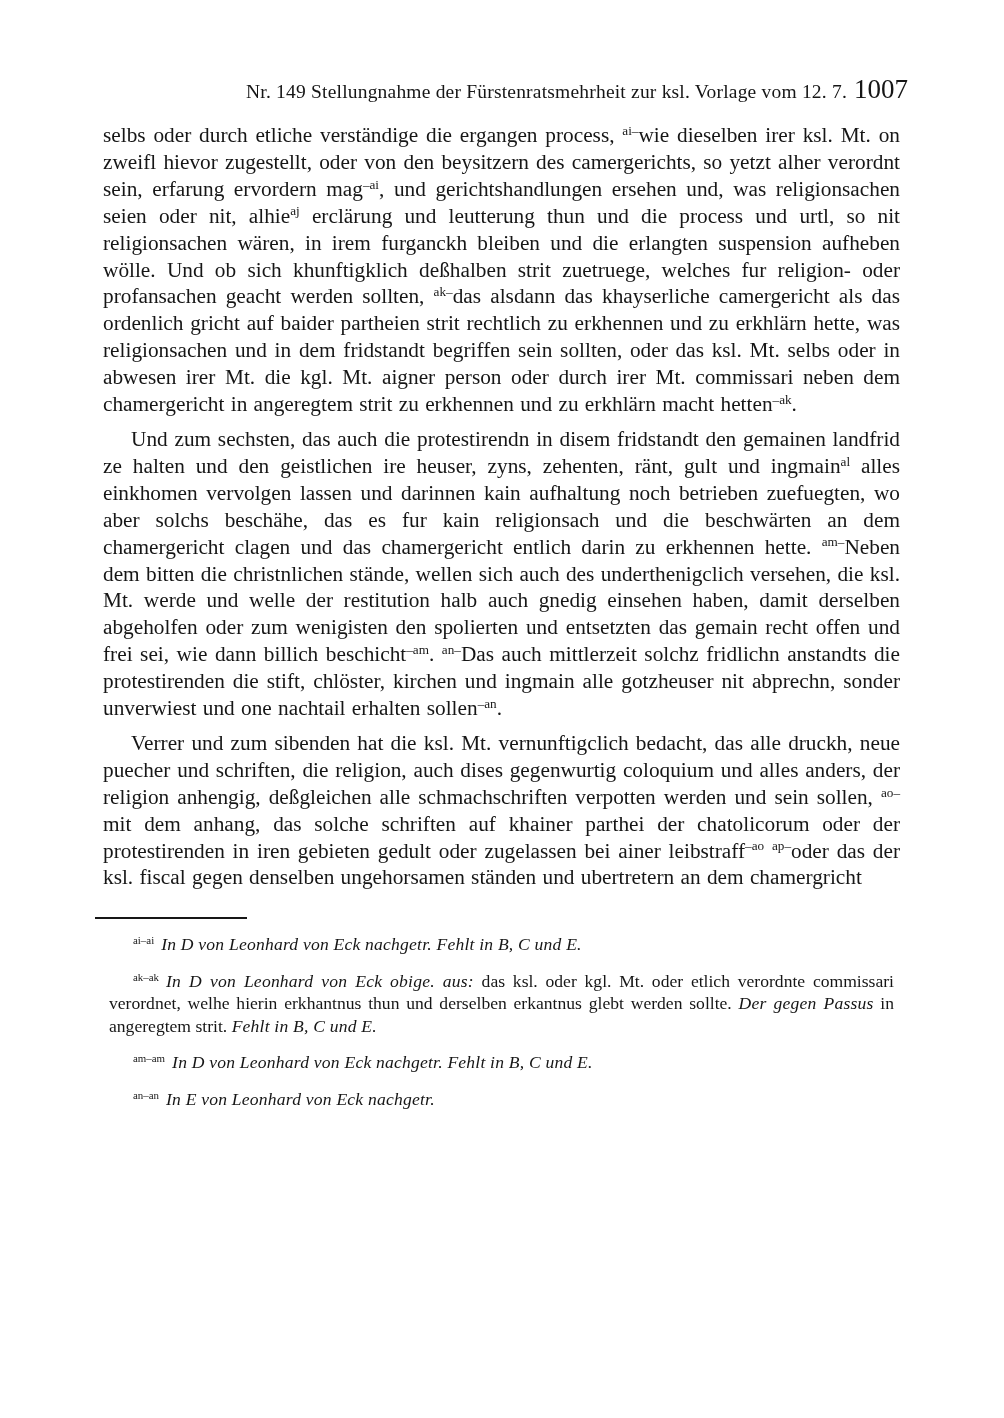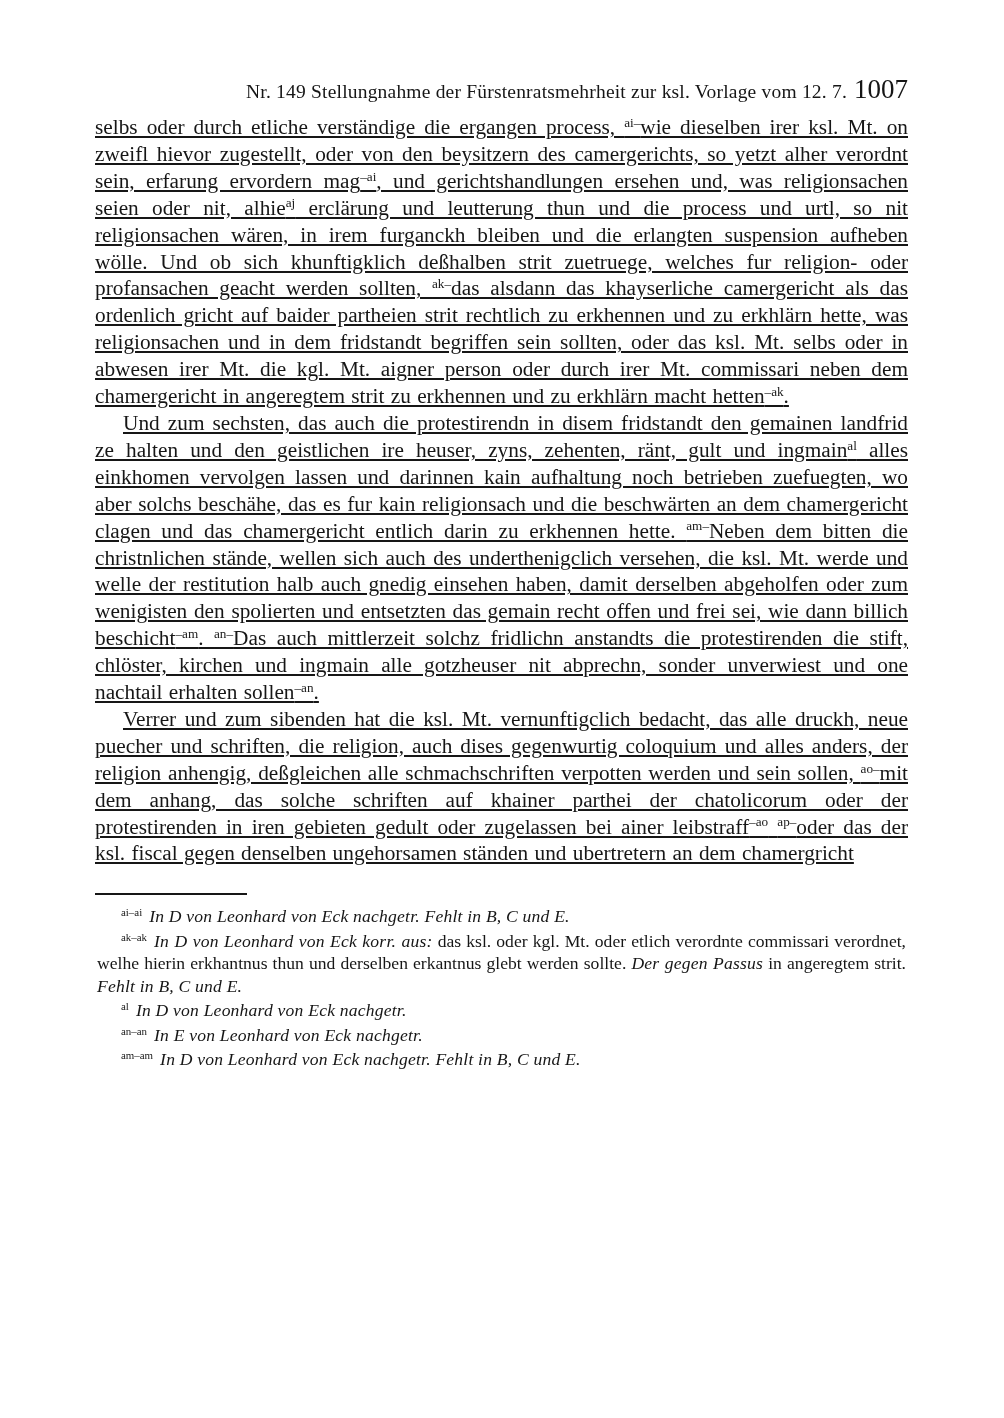--- a/index.html
+++ b/index.html
@@ -14,21 +14,21 @@
     background: #ffffff;
     color: #161616;
     font-family: "Liberation Serif", "DejaVu Serif", serif;
     box-sizing: border-box;
     padding: 80px 96px 0 95px;
     overflow: hidden;
   }
   .running-header {
     position: relative;
     height: 30px;
-    margin-bottom: 4px;
+    margin-bottom: 12px;
   }
   .header-title {
     display: block;
     text-align: center;
     padding-left: 90px;
     font-size: 19.5px;
     line-height: 24px;
     white-space: nowrap;
     letter-spacing: 0.2px;
   }
@@ -39,22 +39,21 @@
     font-size: 27px;
     line-height: 30px;
   }
   .body-text {
     font-size: 21.3px;
     line-height: 26.9px;
     text-align: justify;
     word-spacing: 1px;
   }
   .body-text p {
-    margin: 0;
-    text-decoration: underline;
+    margin: 8px;
   }
   .body-text p.indent {
     text-indent: 28px;
   }
   sup {
     font-size: 0.62em;
     line-height: 0;
     vertical-align: baseline;
     position: relative;
     top: -0.55em;
@@ -64,21 +63,21 @@
     border-top: 2px solid #161616;
     width: 152px;
     margin: 26px 0 10px 0;
   }
   .footnotes {
     font-size: 17.6px;
     line-height: 22.5px;
     text-align: justify;
   }
   .footnotes p {
-    margin: 2px;
+    margin: 14px;
     text-indent: 24px;
   }
   .footnotes .fn-label {
     margin-right: 7px;
   }
   .footnotes i {
     letter-spacing: 0.2px;
   }
 </style>
 </head>
@@ -94,19 +93,18 @@
   <div class="body-text">
       <p>selbs oder durch etliche verständige die ergangen process, <sup>ai–</sup>wie dieselben irer ksl. Mt. on zweifl hievor zugestellt, oder von den beysitzern des camergerichts, so yetzt alher verordnt sein, erfarung ervordern mag<sup>–ai</sup>, und gerichtshandlungen ersehen und, was religionsachen seien oder nit, alhie<sup>aj</sup> erclärung und leutterung thun und die process und urtl, so nit religionsachen wären, in irem furganckh bleiben und die erlangten suspension aufheben wölle. Und ob sich khunftigklich deßhalben strit zuetruege, welches fur religion- oder profansachen geacht werden sollten, <sup>ak–</sup>das alsdann das khayserliche camergericht als das ordenlich gricht auf baider partheien strit rechtlich zu erkhennen und zu erkhlärn hette, was religionsachen und in dem fridstandt begriffen sein sollten, oder das ksl. Mt. selbs oder in abwesen irer Mt. die kgl. Mt. aigner person oder durch irer Mt. commissari neben dem chamergericht in angeregtem strit zu erkhennen und zu erkhlärn macht hetten<sup>–ak</sup>.</p>
       <p class="indent">Und zum sechsten, das auch die protestirendn in disem fridstandt den gemainen landfrid ze halten und den geistlichen ire heuser, zyns, zehenten, ränt, gult und ingmain<sup>al</sup> alles einkhomen vervolgen lassen und darinnen kain aufhaltung noch betrieben zuefuegten, wo aber solchs beschähe, das es fur kain religionsach und die beschwärten an dem chamergericht clagen und das chamergericht entlich darin zu erkhennen hette. <sup>am–</sup>Neben dem bitten die christnlichen stände, wellen sich auch des underthenigclich versehen, die ksl. Mt. werde und welle der restitution halb auch gnedig einsehen haben, damit derselben abgeholfen oder zum wenigisten den spolierten und entsetzten das gemain recht offen und frei sei, wie dann billich beschicht<sup>–am</sup>. <sup>an–</sup>Das auch mittlerzeit solchz fridlichn anstandts die protestirenden die stift, chlöster, kirchen und ingmain alle gotzheuser nit abprechn, sonder unverwiest und one nachtail erhalten sollen<sup>–an</sup>.</p>
       <p class="indent">Verrer und zum sibenden hat die ksl. Mt. vernunftigclich bedacht, das alle druckh, neue puecher und schriften, die religion, auch dises gegenwurtig coloquium und alles anders, der religion anhengig, deßgleichen alle schmachschriften verpotten werden und sein sollen, <sup>ao–</sup>mit dem anhang, das solche schriften auf khainer parthei der chatolicorum oder der protestirenden in iren gebieten gedult oder zugelassen bei ainer leibstraff<sup>–ao</sup> <sup>ap–</sup>oder das der ksl. fiscal gegen denselben ungehorsamen ständen und ubertretern an dem chamergricht</p>
     </div>
 
   <hr class="fn-separator">
 
   <div class="footnotes">
       <p><sup class="fn-label">ai–ai</sup><i>In D von Leonhard von Eck nachgetr. Fehlt in B, C und E.</i></p>
-      <p><sup class="fn-label">ak–ak</sup><i>In D von Leonhard von Eck korr. aus:</i> das ksl. oder kgl. Mt. oder etlich verordnte commissari verordnet, welhe hierin erkhantnus thun und derselben erkantnus glebt werden sollte. <i>Der gegen Passus</i> in angeregtem strit. <i>Fehlt in B, C und E.</i></p>
-      <p><sup class="fn-label">al</sup><i>In D von Leonhard von Eck nachgetr.</i></p>
+      <p><sup class="fn-label">ak–ak</sup><i>In D von Leonhard von Eck obige. aus:</i> das ksl. oder kgl. Mt. oder etlich verordnte commissari verordnet, welhe hierin erkhantnus thun und derselben erkantnus glebt werden sollte. <i>Der gegen Passus</i> in angeregtem strit. <i>Fehlt in B, C und E.</i></p>
+      <p><sup class="fn-label">am–am</sup><i>In D von Leonhard von Eck nachgetr. Fehlt in B, C und E.</i></p>
       <p><sup class="fn-label">an–an</sup><i>In E von Leonhard von Eck nachgetr.</i></p>
-      <p><sup class="fn-label">am–am</sup><i>In D von Leonhard von Eck nachgetr. Fehlt in B, C und E.</i></p>
     </div>
 
 </div>
 
 </body></html>

